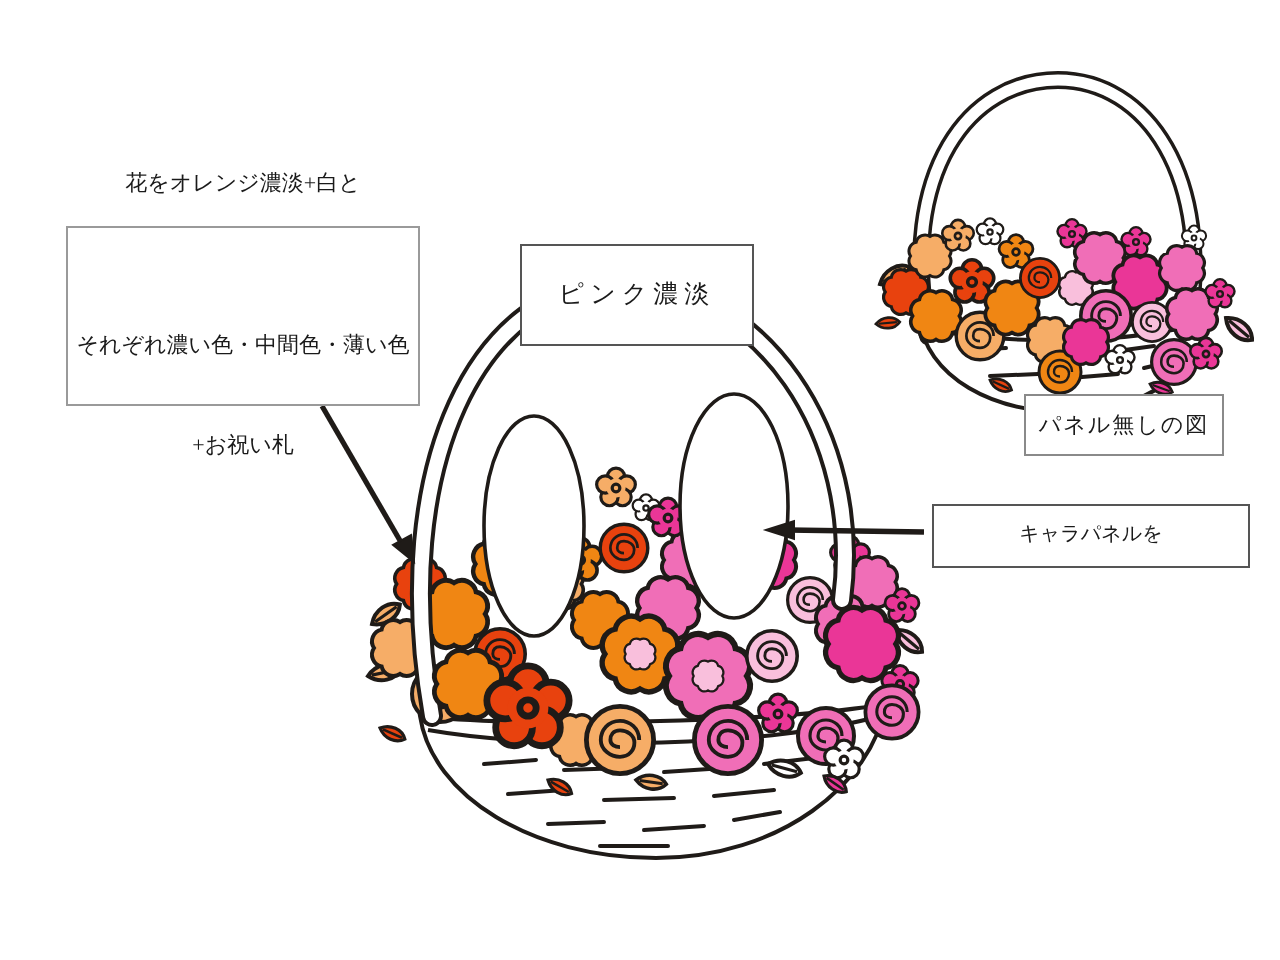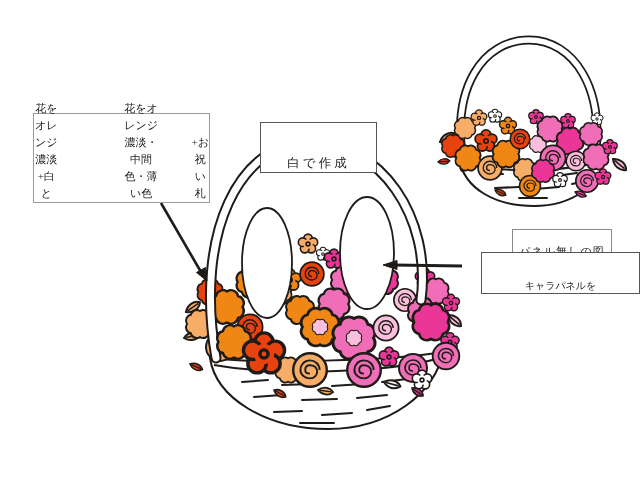--- a/index.html
+++ b/index.html
@@ -10,27 +10,27 @@
 
   
   .ln, .ln circle, .ln path{stroke:var(--c-outline);stroke-width:2;}
   .detail{fill:none;stroke:var(--c-outline);stroke-width:1.6;}
   .nostroke{stroke:none;}
   .f-od{fill:var(--c-orange-dark);} .f-om{fill:var(--c-orange-mid);} .f-ol{fill:var(--c-orange-light);}
   .f-pd{fill:var(--c-pink-dark);}  .f-pm{fill:var(--c-pink-mid);}  .f-pl{fill:var(--c-pink-light);}
   .f-w{fill:#ffffff;}
 
   .note-box{position:absolute;background:#fff;border:1px solid #9a9a9a;color:#1a1a1a;
-            display:flex;flex-direction:row;justify-content:center;align-items:flex-end;
+            display:flex;flex-direction:column;justify-content:center;align-items:center;
             text-align:center;box-sizing:border-box;gap:32px;}
   .arrange-note{left:33px;top:113px;width:177px;height:90px;font-size:11px;line-height:1.55;}
   .arrange-note .gap{height:13px;}
   .tag-box{left:260px;top:122px;width:117px;height:51px;font-size:12.5px;letter-spacing:3px;border-color:#555;}
-  .panel-label{left:512px;top:197px;width:100px;height:31px;font-size:11px;letter-spacing:1px;border-color:#8a8a8a;margin-top:32px;}
-  .panel-note{left:481px;top:252px;width:159px;height:42px;font-size:10px;line-height:1.45;border-color:#555;}
+  .panel-label{left:512px;top:197px;width:100px;height:31px;font-size:11px;letter-spacing:1px;border-color:#8a8a8a;}
+  .panel-note{left:466px;top:252px;width:159px;height:32px;font-size:10px;line-height:1.45;border-color:#555;}
   .arrows{left:0;top:0;pointer-events:none;}
 </style>
 </head>
 <body>
 
 <div class="stage">
 
   <svg class="abs" style="left:182px;top:132px" width="290" height="300" viewBox="0 0 290 300">
     <defs>
       <g id="rose">
@@ -201,26 +201,26 @@
       <line x1="161" y1="203" x2="201" y2="272" stroke-width="2.6"></line>
       <polygon points="207,281 196.5,272.5 205.5,267.5" stroke-width="1"></polygon>
       <line x1="462" y1="266" x2="394" y2="265" stroke-width="2.8"></line>
       <polygon points="383,265 397,260.5 397,269.5" stroke-width="1"></polygon>
     </g>
   </svg>
 
   <div class="note-box arrange-note">
     <div>花をオレンジ濃淡+白と</div>
     <div class="gap"></div>
-    <div>花をオレンジ濃淡・中間色・薄い色</div>
+    <div>それぞれ濃い色・中間色・薄い色</div>
     <div>+お祝い札</div>
   </div>
 
   <div class="note-box tag-box">
-    <div>白で作成</div>
+    <div>ピンク濃淡</div>
   </div>
 
   <div class="note-box panel-label">
     <div>パネル無しの図</div>
   </div>
 
   <div class="note-box panel-note">
     <div>キャラパネルを</div>
   </div>
 

